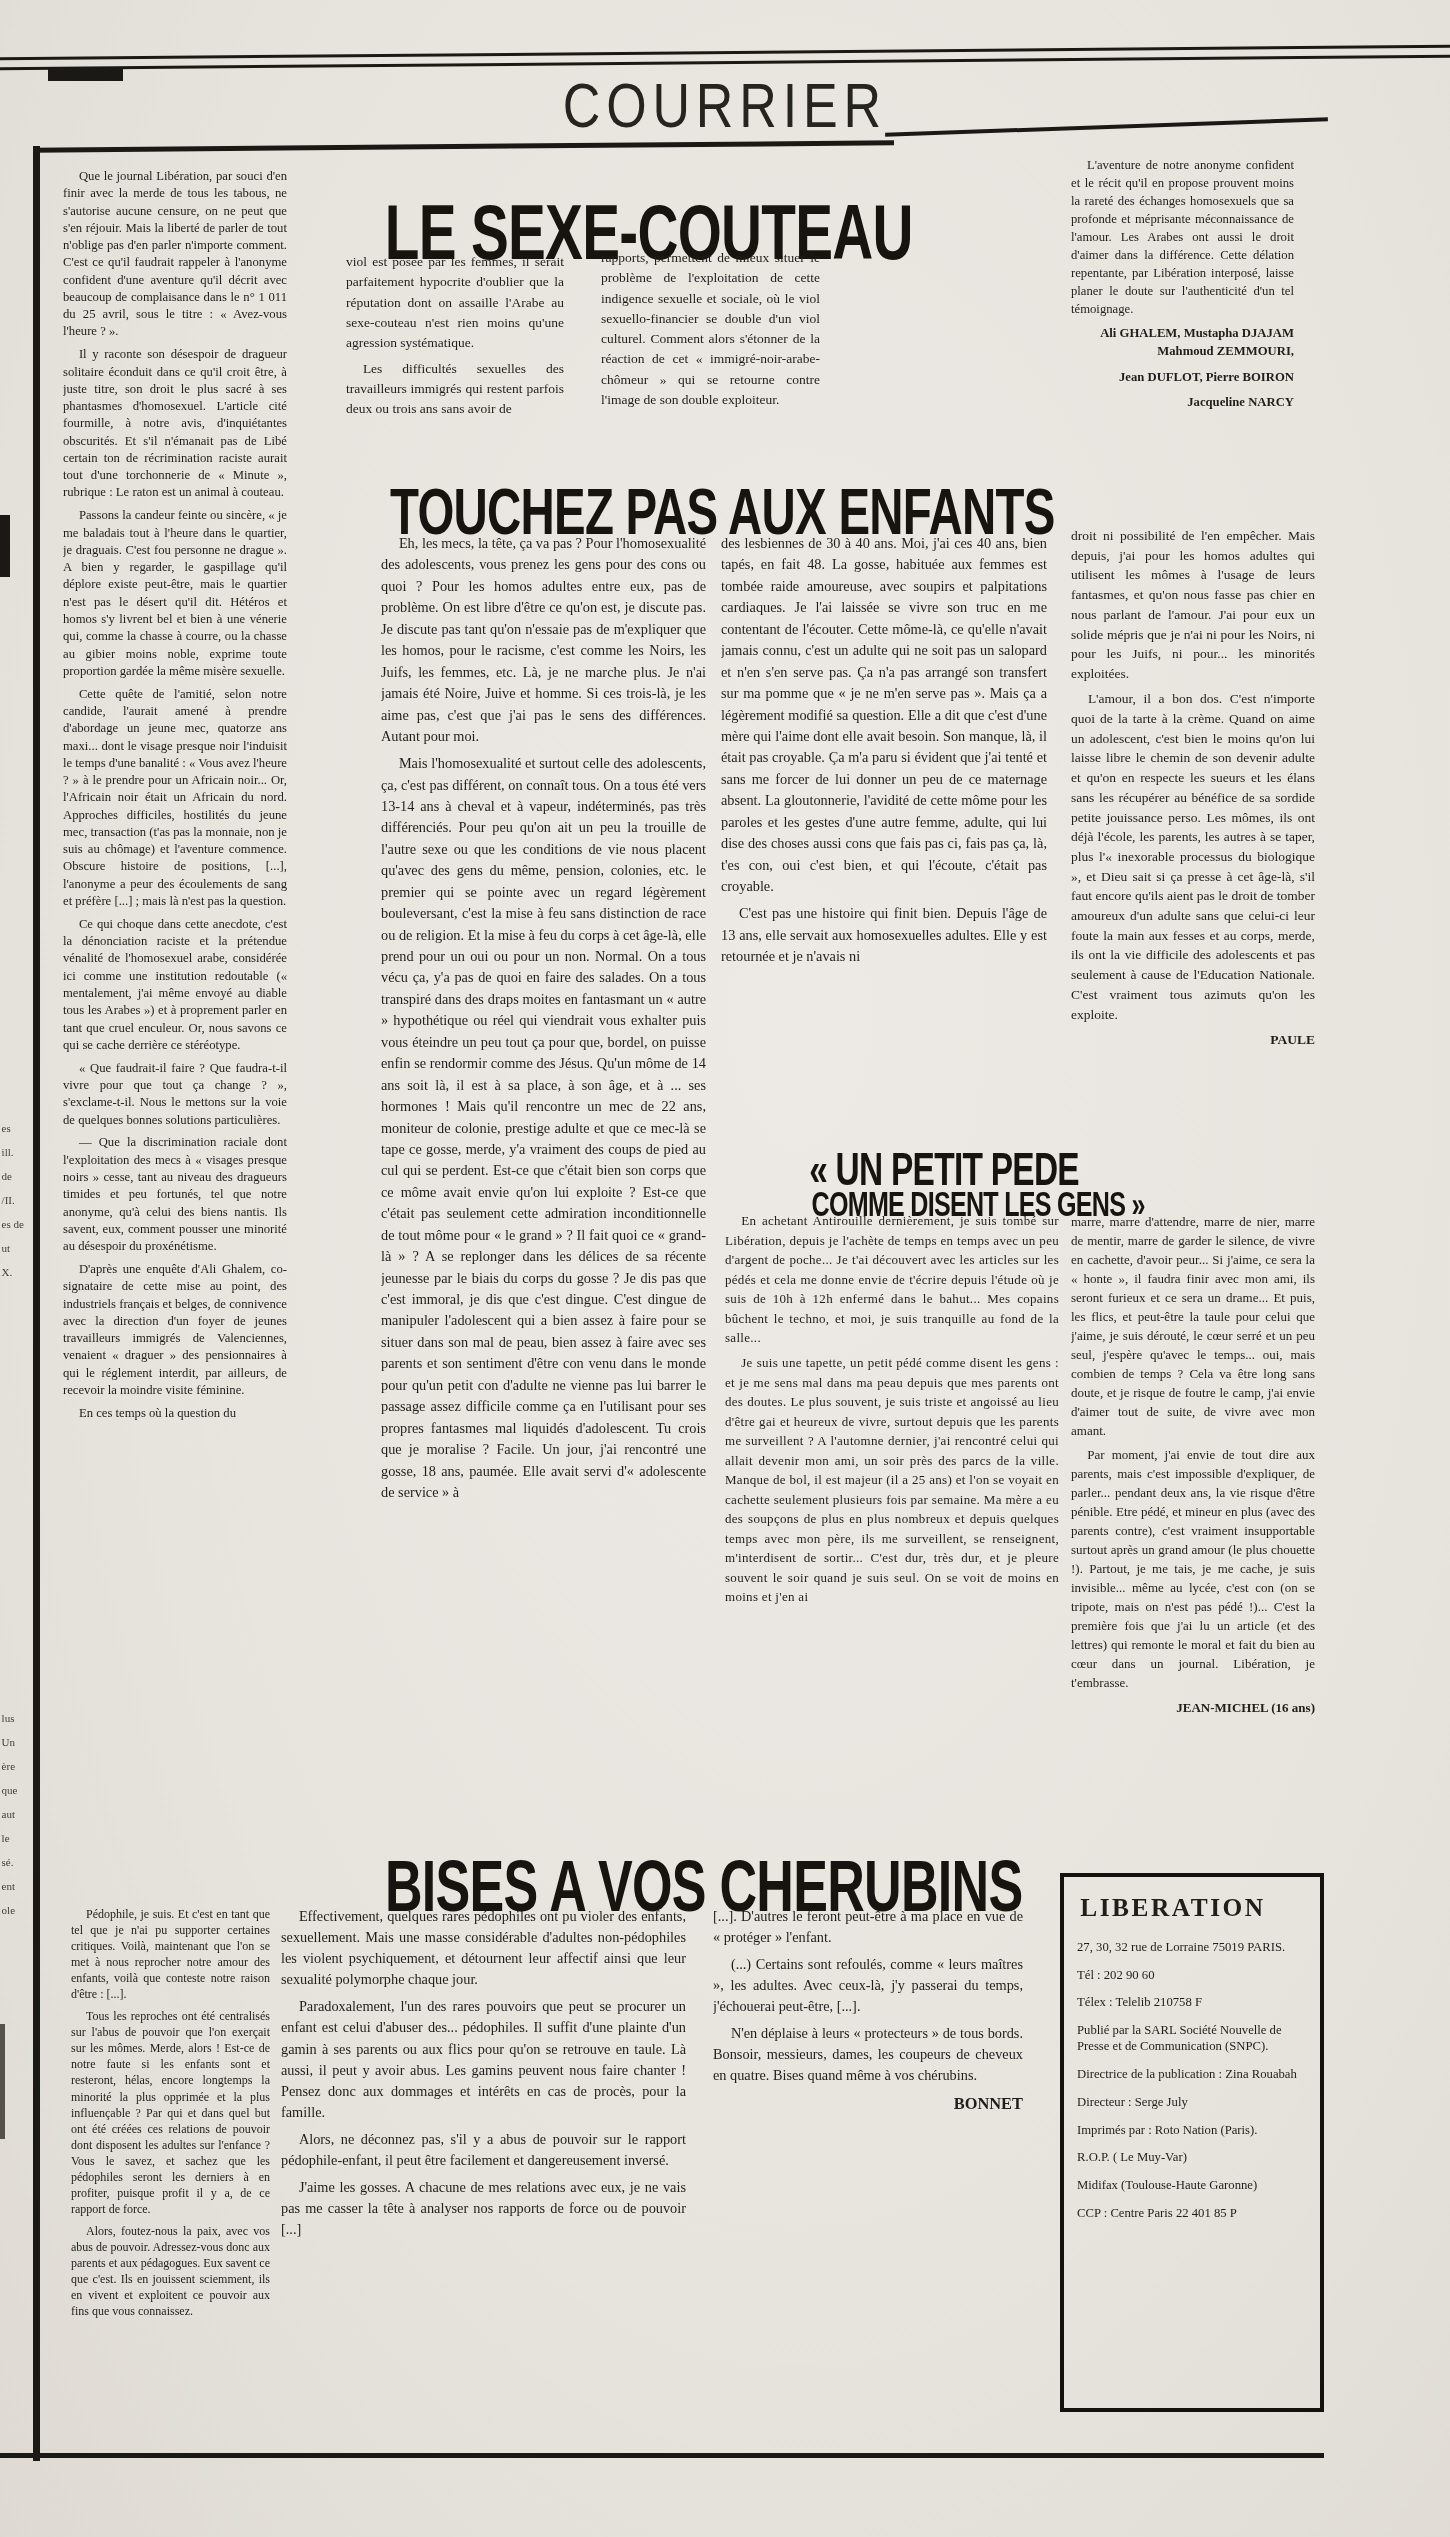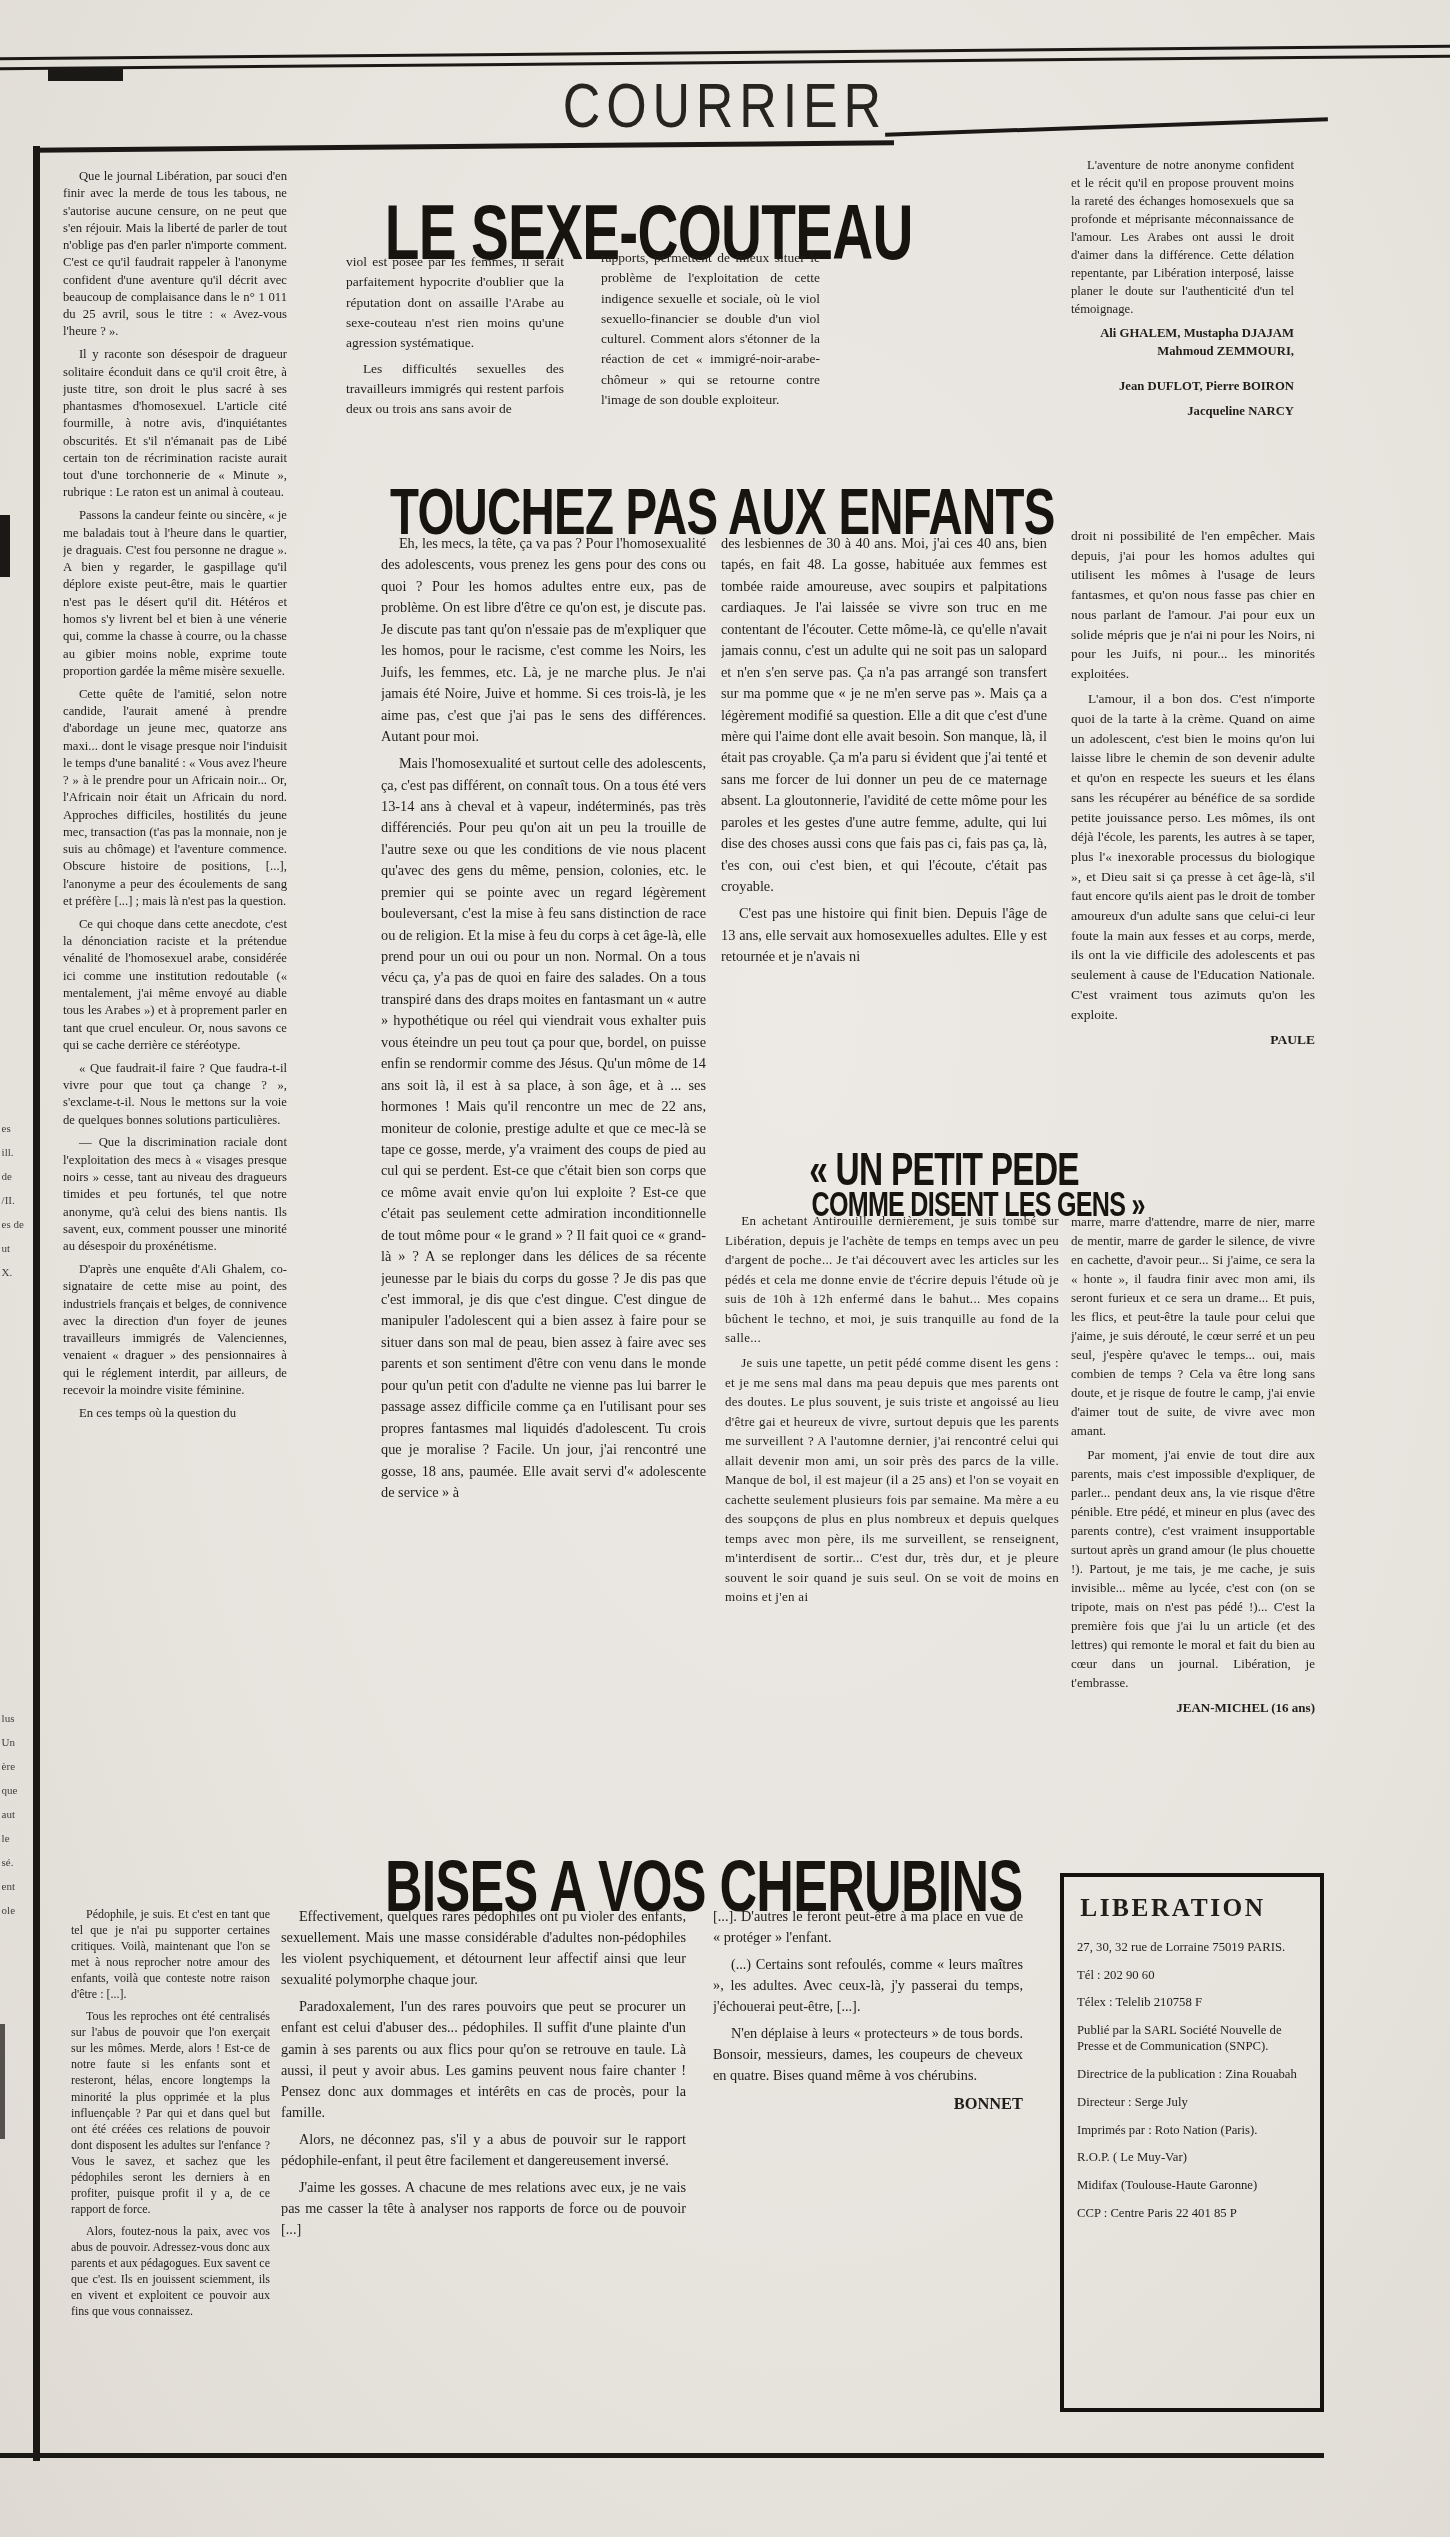--- a/index.html
+++ b/index.html
@@ -86,21 +86,21 @@
     <p class="noind">viol est posée par les femmes, il serait parfaitement hypocrite d'oublier que la réputation dont on assaille l'Arabe au sexe-couteau n'est rien moins qu'une agression systématique.</p>
     <p>Les difficultés sexuelles des travailleurs immigrés qui restent parfois deux ou trois ans sans avoir de</p>
   </div>
   <div class="abs col" style="left:601px;top:248px;width:219px;height:242px;font-size:13.5px;line-height:1.5;">
     <p class="noind">rapports, permettent de mieux situer le problème de l'exploitation de cette indigence sexuelle et sociale, où le viol sexuello-financier se double d'un viol culturel. Comment alors s'étonner de la réaction de cet « immigré-noir-arabe-chômeur » qui se retourne contre l'image de son double exploiteur.</p>
   </div>
 
   <div class="abs col" style="left:1071px;top:156px;width:223px;height:295px;font-size:12.7px;line-height:1.42;">
     <p>L'aventure de notre anonyme confident et le récit qu'il en propose prouvent moins la rareté des échanges homosexuels que sa profonde et méprisante méconnaissance de l'amour. Les Arabes ont aussi le droit d'aimer dans la différence. Cette délation repentante, par Libération interposé, laisse planer le doute sur l'authenticité d'un tel témoignage.</p>
     <p class="sig" style="margin-bottom:0;">Ali GHALEM, Mustapha DJAJAM</p>
-    <p class="sig" style="margin-bottom:17px;">Mahmoud ZEMMOURI,</p>
+    <p class="sig" style="margin-bottom:8px;">Mahmoud ZEMMOURI,</p>
     <p class="sig" style="margin-bottom:7px;">Jean DUFLOT, Pierre BOIRON</p>
     <p class="sig" style="margin-bottom:0;">Jacqueline NARCY</p>
   </div>
 
   <div class="abs headline" style="left:365px;top:459px;width:684px;font-size:51px;line-height:1;">
     <span class="hx">TOUCHEZ PAS AUX ENFANTS</span>
   </div>
   <div class="abs col" style="left:381px;top:533px;width:325px;height:1302px;font-size:14.3px;line-height:1.5;">
     <p>Eh, les mecs, la tête, ça va pas ? Pour l'homosexualité des adolescents, vous prenez les gens pour des cons ou quoi ? Pour les homos adultes entre eux, pas de problème. On est libre d'être ce qu'on est, je discute pas. Je discute pas tant qu'on n'essaie pas de m'expliquer que les homos, pour le racisme, c'est comme les Noirs, les Juifs, les femmes, etc. Là, je ne marche plus. Je n'ai jamais été Noire, Juive et homme. Si ces trois-là, je les aime pas, c'est que j'ai pas le sens des différences. Autant pour moi.</p>
     <p>Mais l'homosexualité et surtout celle des adolescents, ça, c'est pas différent, on connaît tous. On a tous été vers 13-14 ans à cheval et à vapeur, indéterminés, pas très différenciés. Pour peu qu'on ait un peu la trouille de l'autre sexe ou que les conditions de vie nous placent qu'avec des gens du même, pension, colonies, etc. le premier qui se pointe avec un regard légèrement bouleversant, c'est la mise à feu sans distinction de race ou de religion. Et la mise à feu du corps à cet âge-là, elle prend pour un oui ou pour un non. Normal. On a tous vécu ça, y'a pas de quoi en faire des salades. On a tous transpiré dans des draps moites en fantasmant un « autre » hypothétique ou réel qui viendrait vous exhalter puis vous éteindre un peu tout ça pour que, bordel, on puisse enfin se rendormir comme des Jésus. Qu'un môme de 14 ans soit là, il est à sa place, à son âge, et à ... ses hormones ! Mais qu'il rencontre un mec de 22 ans, moniteur de colonie, prestige adulte et que ce mec-là se tape ce gosse, merde, y'a vraiment des coups de pied au cul qui se perdent. Est-ce que c'était bien son corps que ce môme avait envie qu'on lui exploite ? Est-ce que c'était pas seulement cette admiration inconditionnelle de tout môme pour « le grand » ? Il fait quoi ce « grand-là » ? A se replonger dans les délices de sa récente jeunesse par le biais du corps du gosse ? Je dis pas que c'est immoral, je dis que c'est dingue. C'est dingue de manipuler l'adolescent qui a bien assez à faire pour se situer dans son mal de peau, bien assez à faire avec ses parents et son sentiment d'être con venu dans le monde pour qu'un petit con d'adulte ne vienne pas lui barrer le passage assez difficile comme ça en l'utilisant pour ses propres fantasmes mal liquidés d'adolescent. Tu crois que je moralise ? Facile. Un jour, j'ai rencontré une gosse, 18 ans, paumée. Elle avait servi d'« adolescente de service » à</p>

